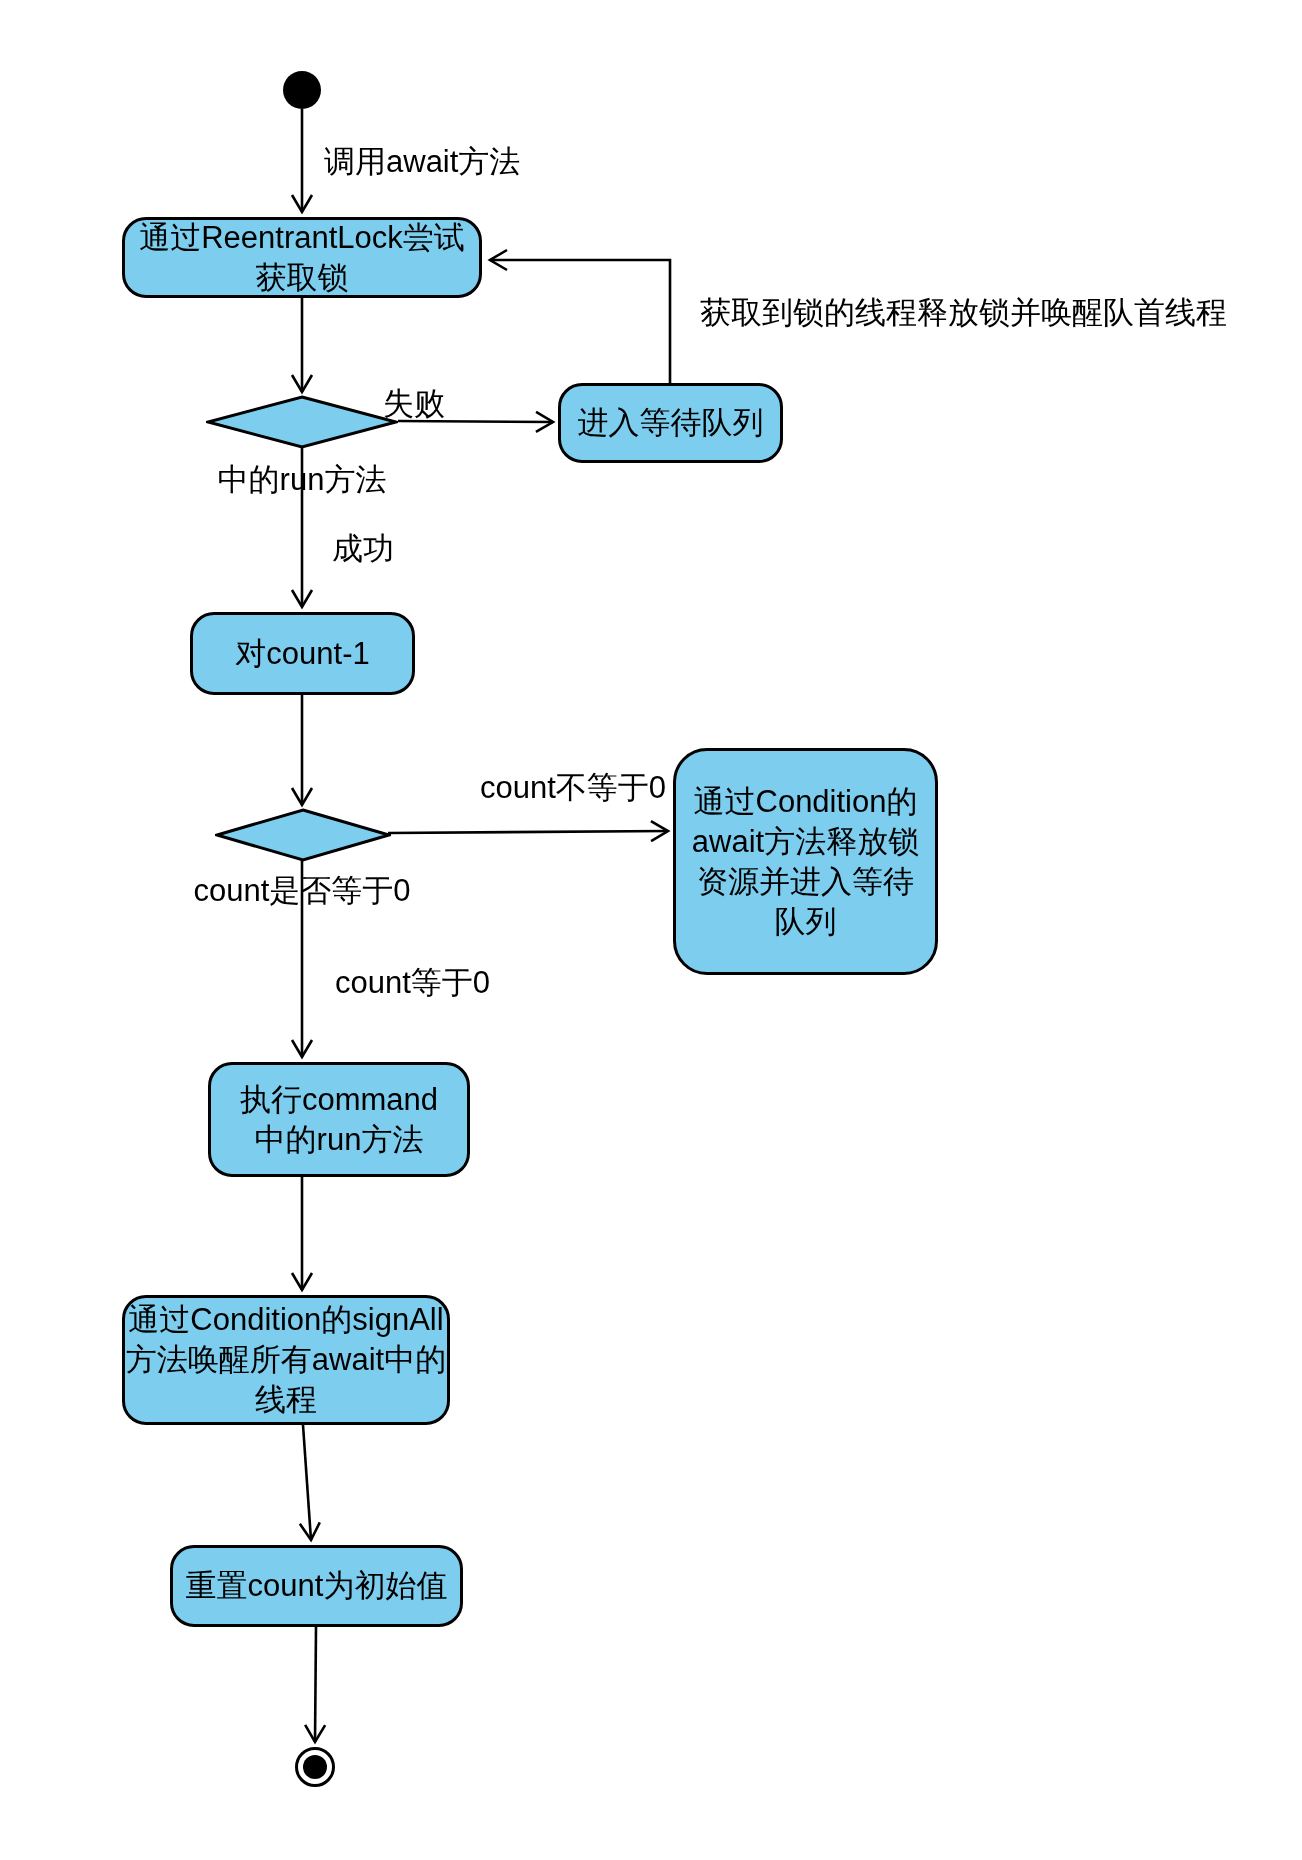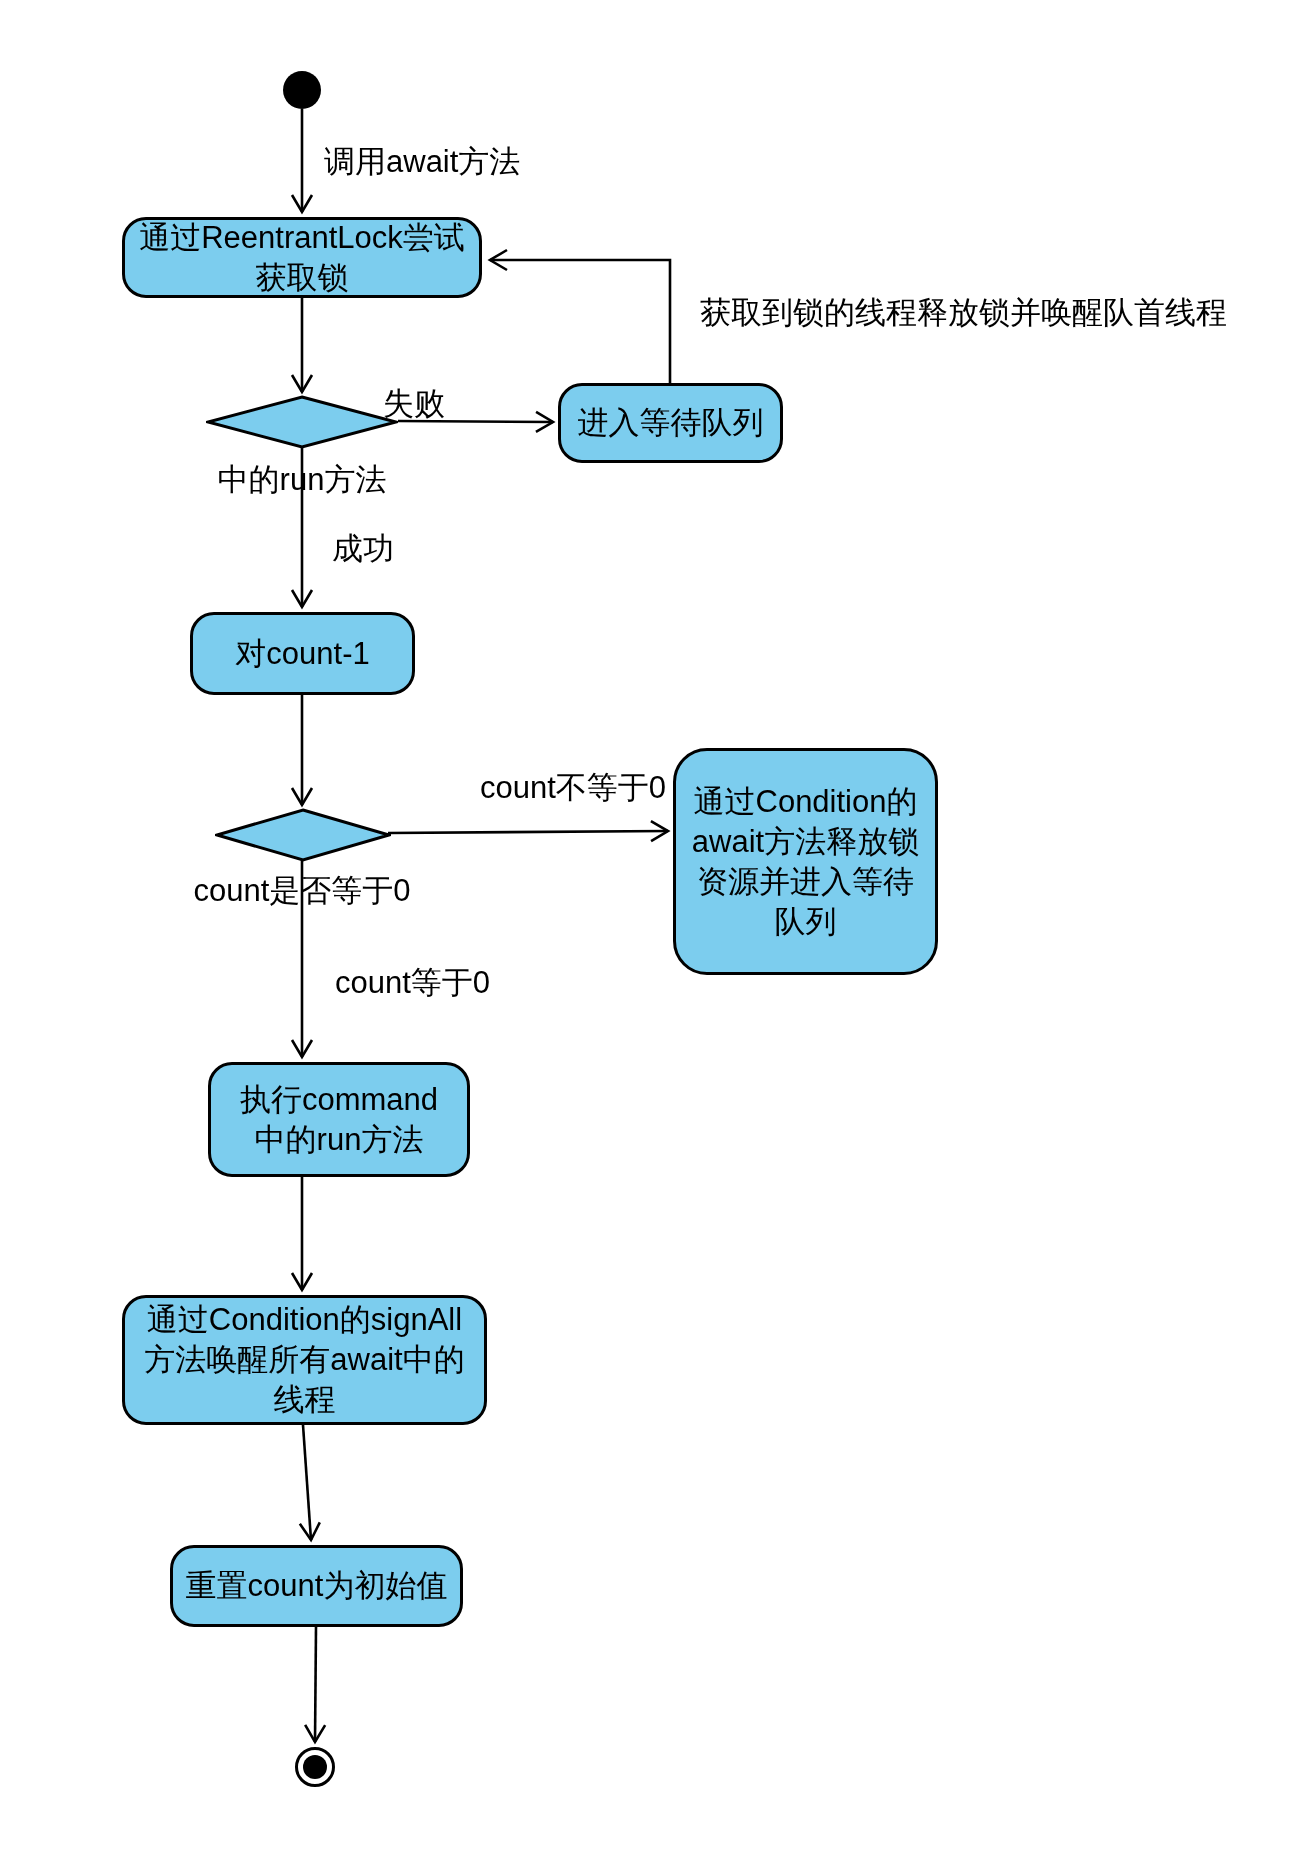--- a/index.html
+++ b/index.html
@@ -122,21 +122,21 @@
   <div class="action" style="left:190px; top:612px; width:225px; height:83px;">对count-1</div>
 
   <div class="action" style="left:673px; top:748px; width:265px; height:227px; border-radius:34px;">通过Condition的
 await方法释放锁
 资源并进入等待
 队列</div>
 
   <div class="action" style="left:166px; top:1062px; width:262px; height:115px;margin-left:42px;">执行command
 中的run方法</div>
 
-  <div class="action" style="left:122px; top:1295px; width:365px; height:130px;">通过Condition的signAll
+  <div class="action" style="left:122px; top:1295px; width:328px; height:130px;">通过Condition的signAll
 方法唤醒所有await中的
 线程</div>
 
   <div class="action" style="left:170px; top:1545px; width:293px; height:82px;">重置count为初始值</div>
 
   <svg class="diamond-svg" style="left:206px; top:395px;" width="192" height="54">
     <polygon points="96,2 190,27 96,52 2,27" fill="#7CCDEE" stroke="#000" stroke-width="3"></polygon>
   </svg>
 
   <svg class="diamond-svg" style="left:215px; top:808px;" width="176" height="54">

